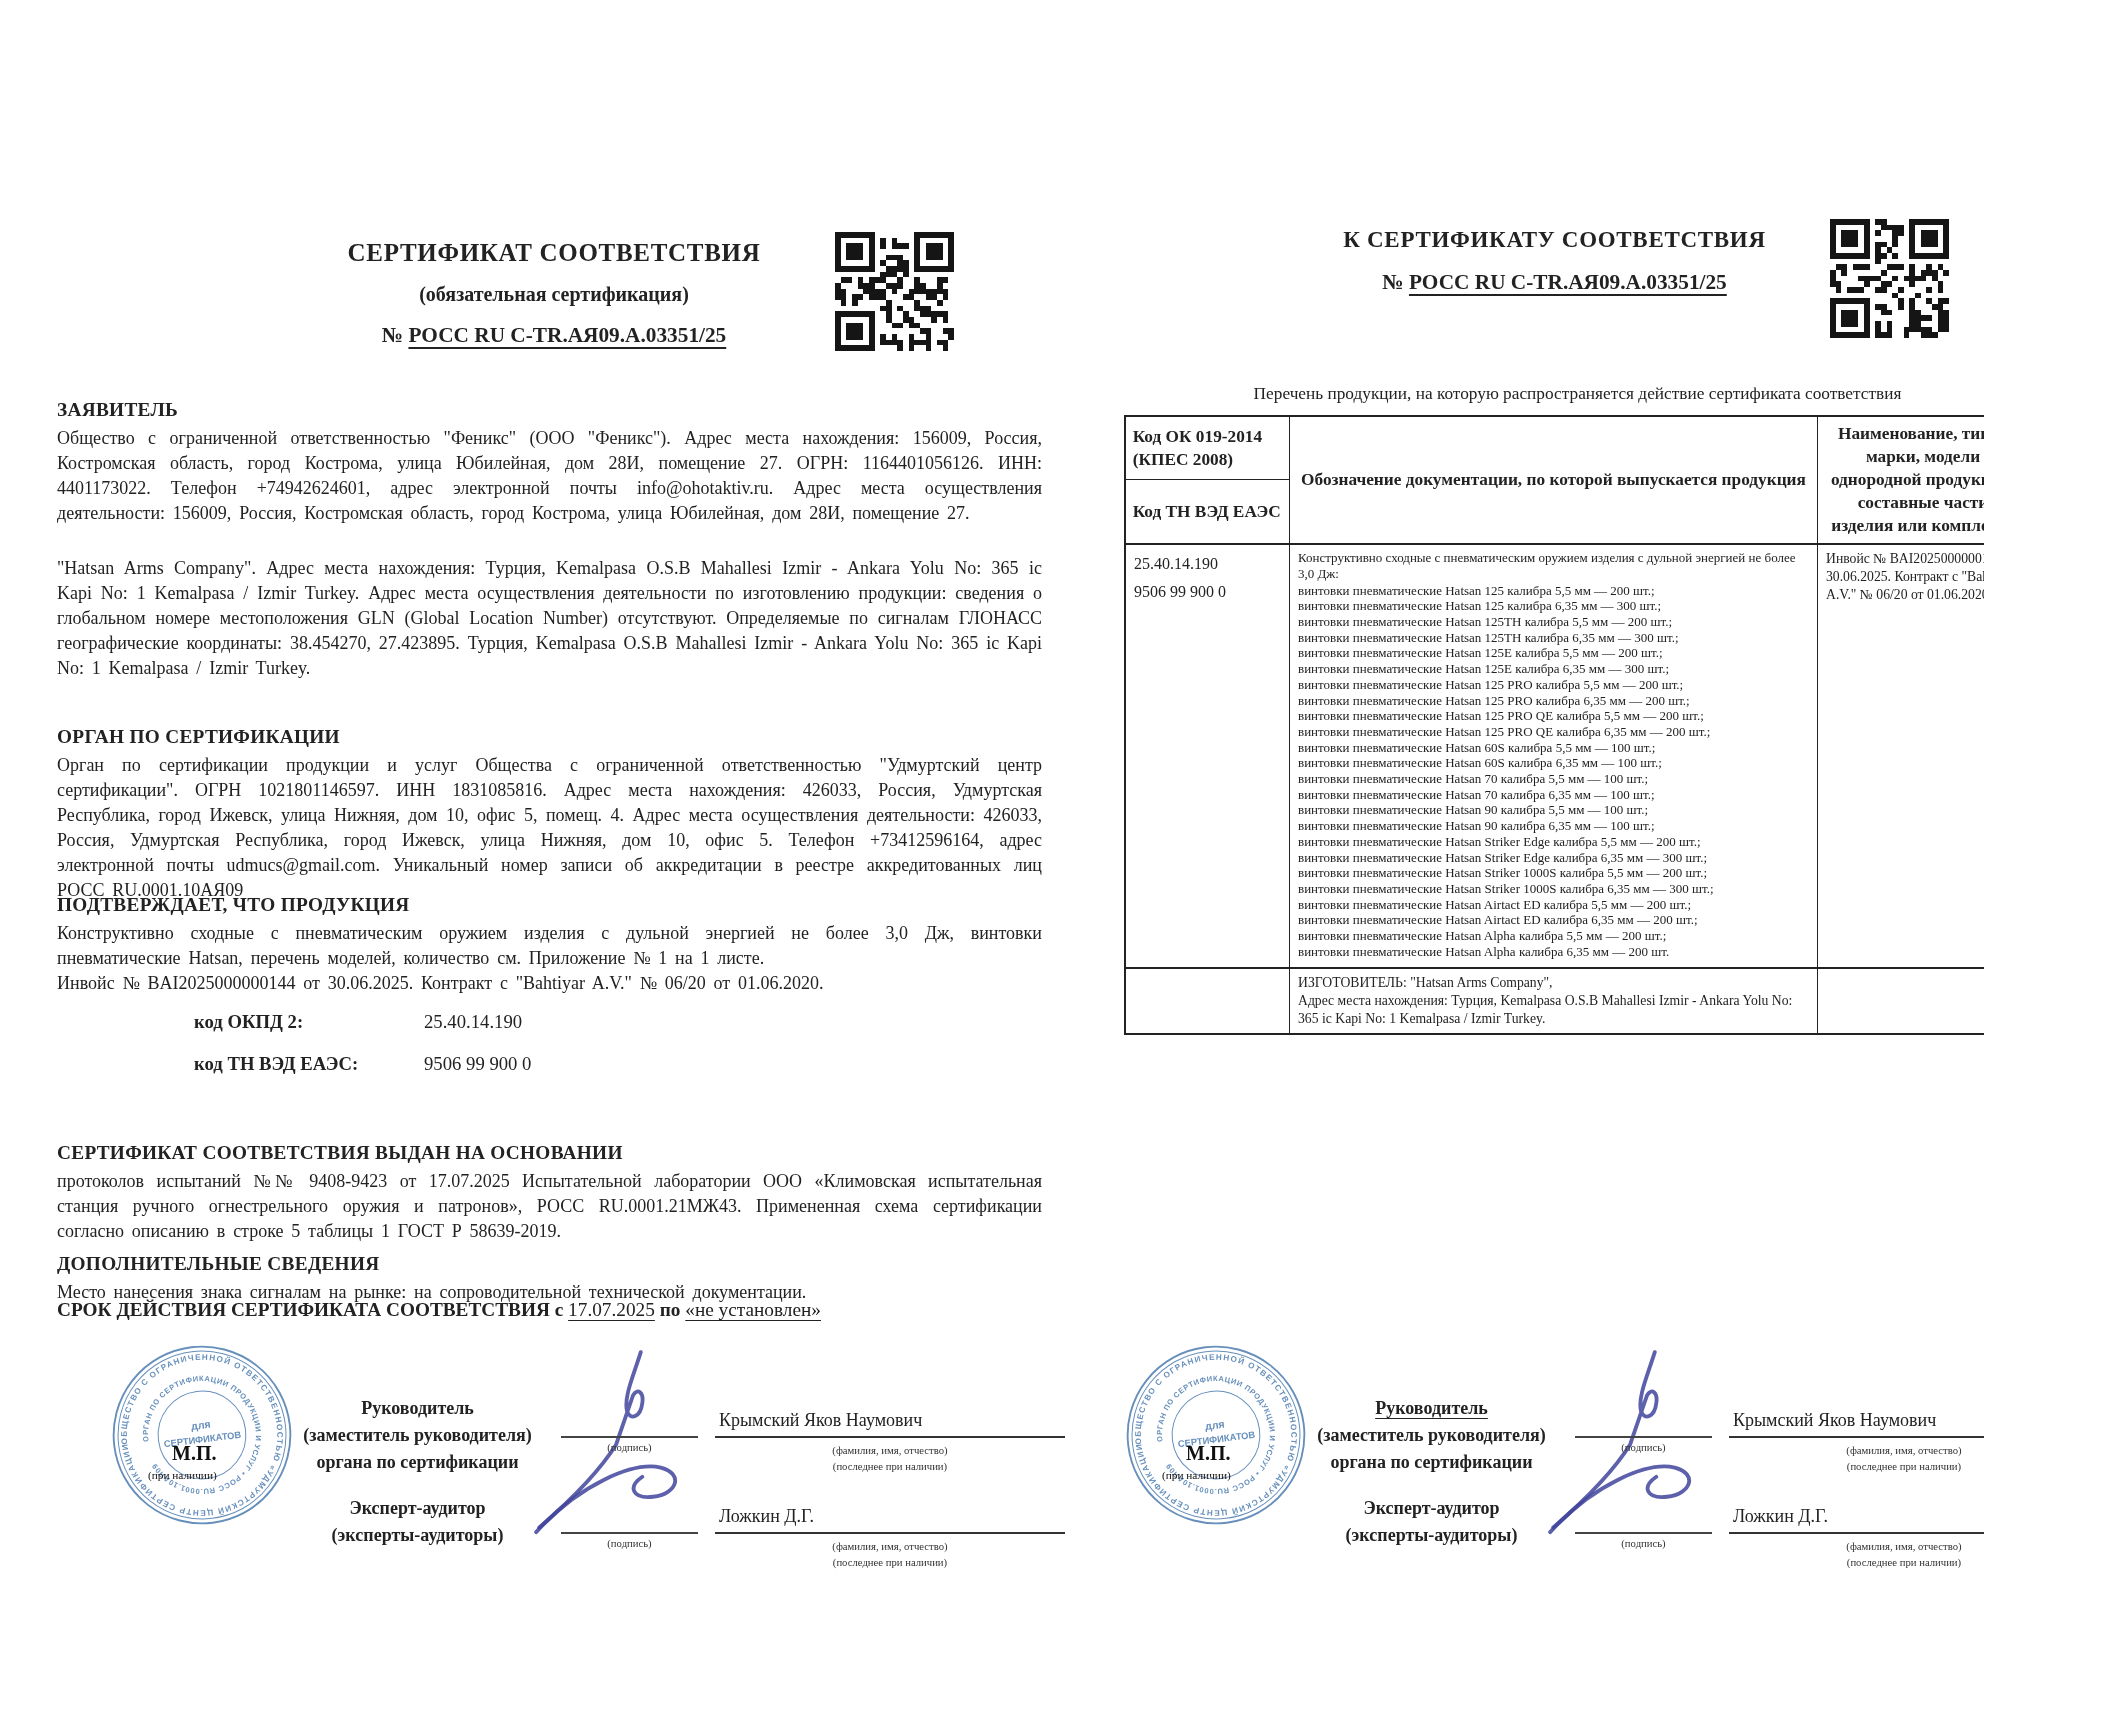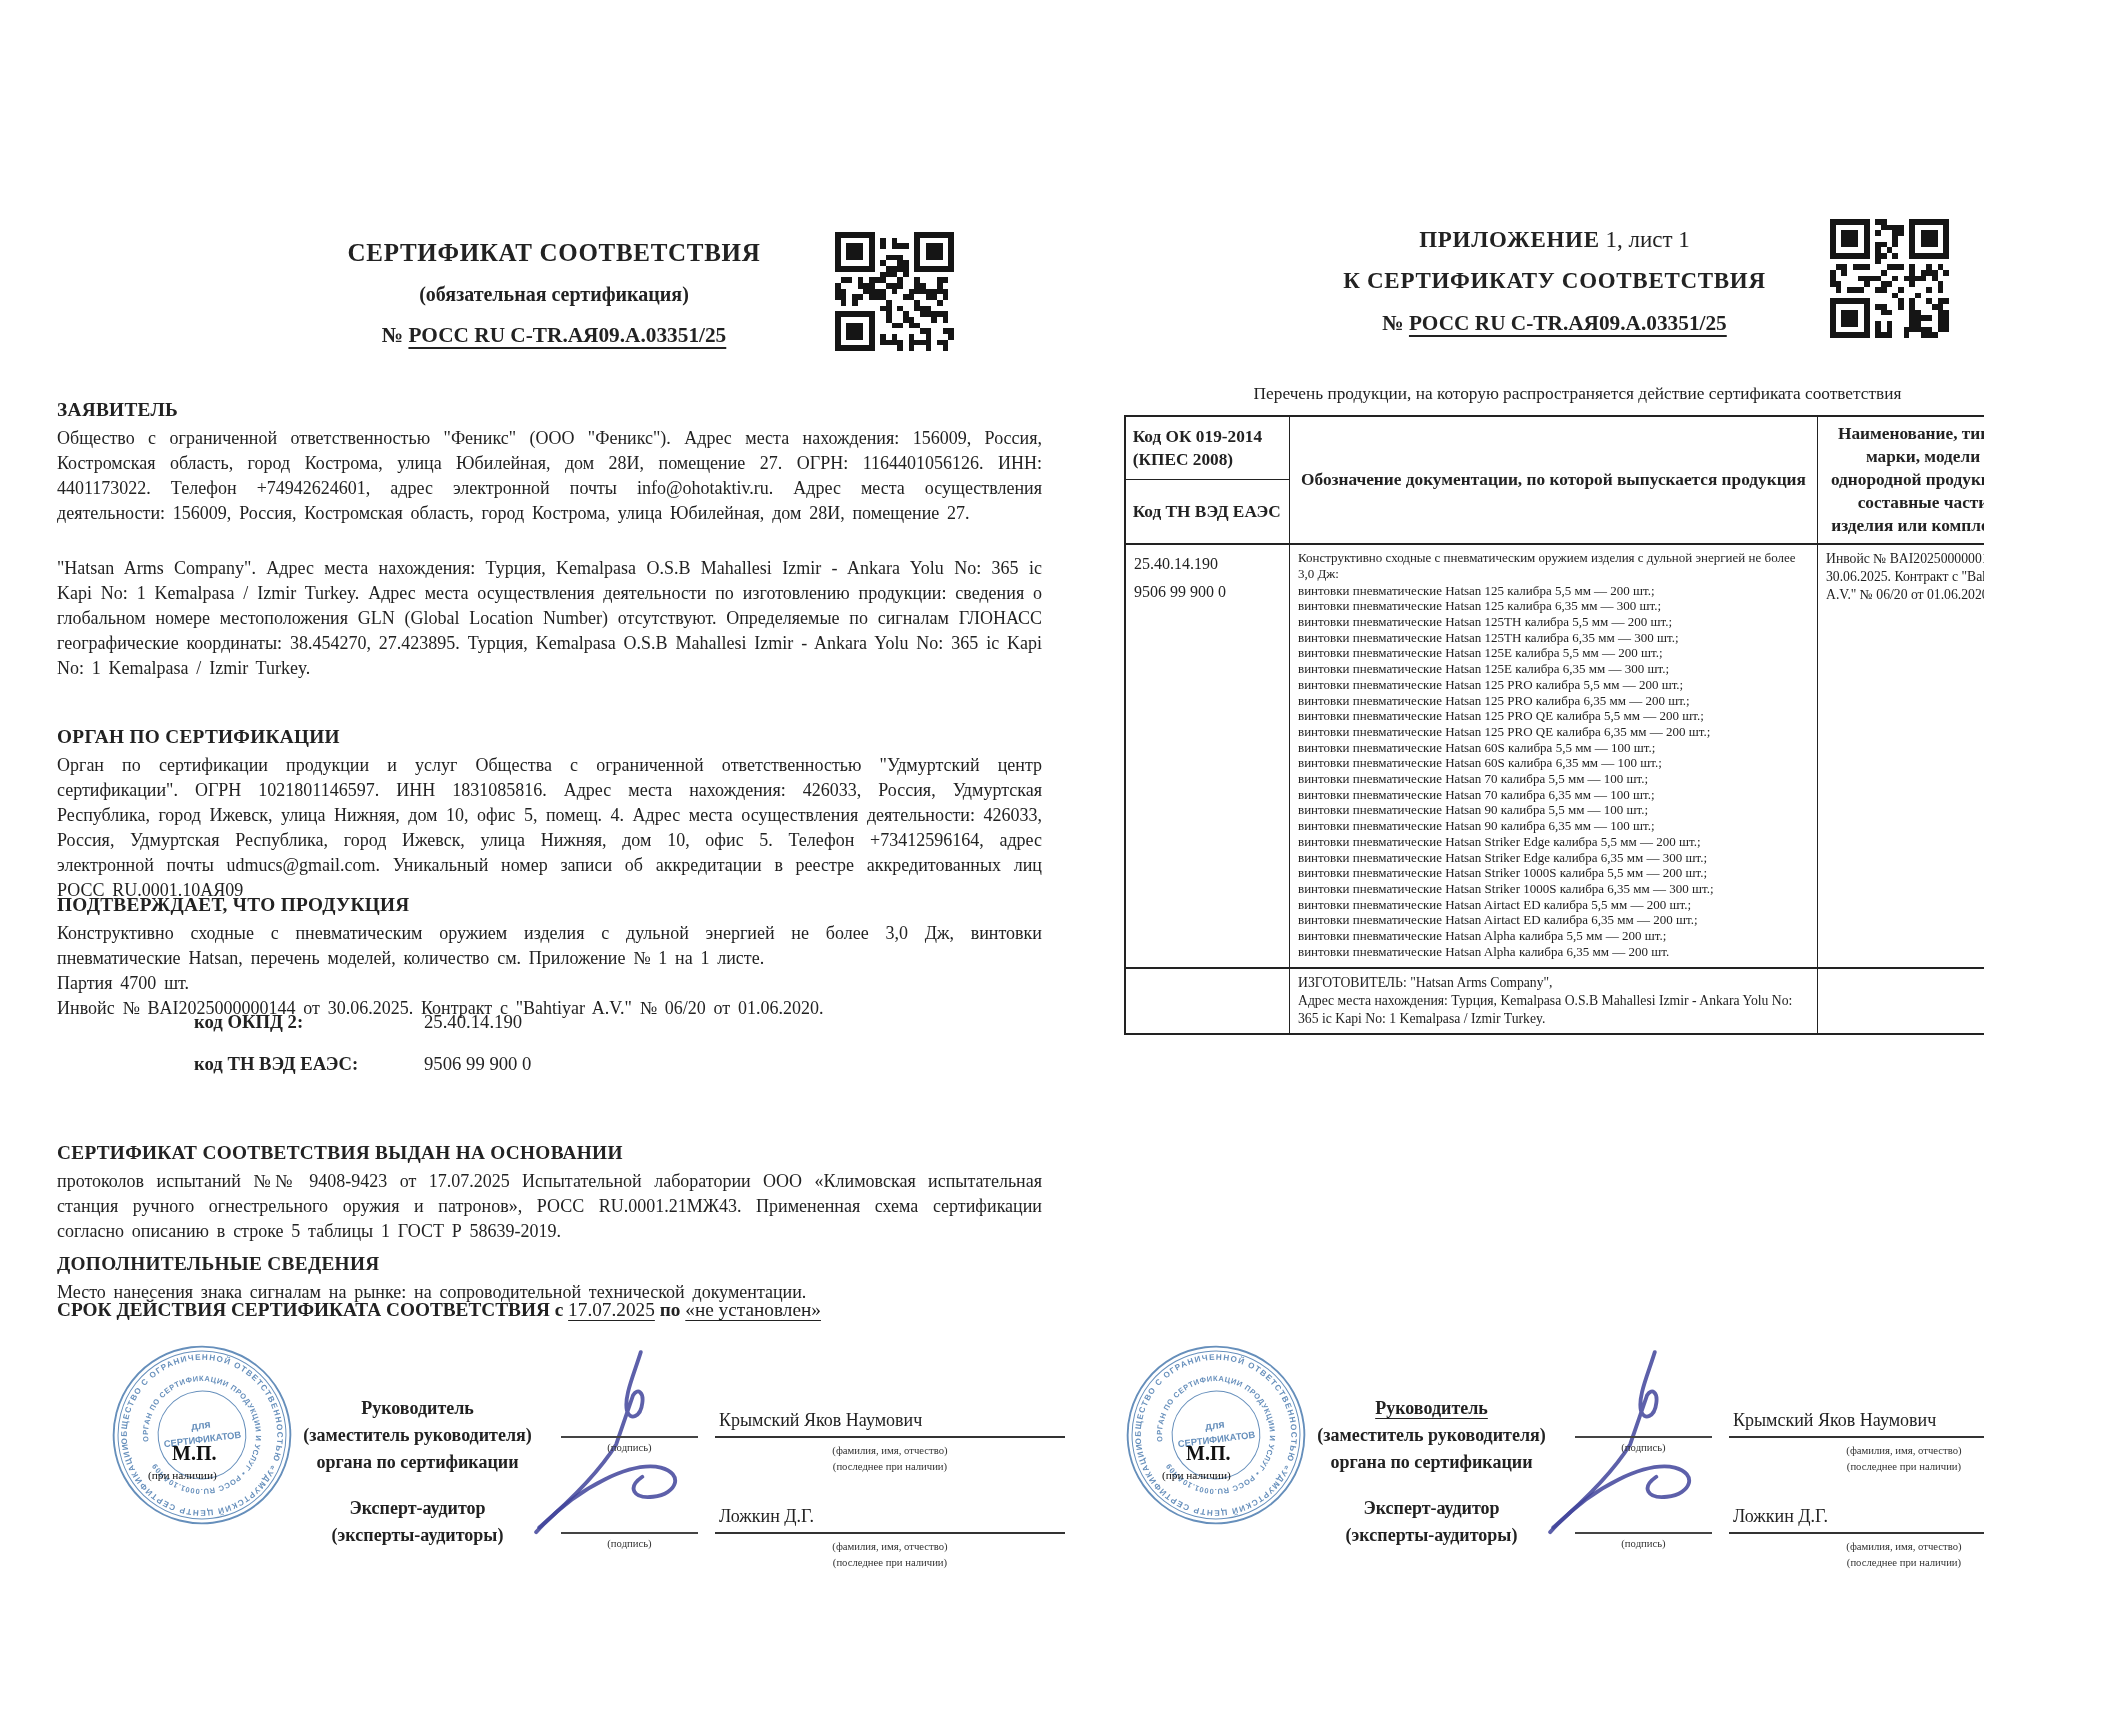--- a/index.html
+++ b/index.html
@@ -225,21 +225,20 @@
   </div>
 
   <div class="abs sec" style="top:726px;">
     <div class="sec-h">ОРГАН ПО СЕРТИФИКАЦИИ</div>
     <div class="sec-b">Орган по сертификации продукции и услуг Общества с ограниченной ответственностью "Удмуртский центр сертификации". ОГРН 1021801146597. ИНН 1831085816. Адрес места нахождения: 426033, Россия, Удмуртская Республика, город Ижевск, улица Нижняя, дом 10, офис 5, помещ. 4. Адрес места осуществления деятельности: 426033, Россия, Удмуртская Республика, город Ижевск, улица Нижняя, дом 10, офис 5. Телефон +73412596164, адрес электронной почты udmucs@gmail.com. Уникальный номер записи об аккредитации в реестре аккредитованных лиц РОСС RU.0001.10АЯ09</div>
   </div>
 
   <div class="abs sec" style="top:894px;">
     <div class="sec-h">ПОДТВЕРЖДАЕТ, ЧТО ПРОДУКЦИЯ</div>
     <div class="sec-b">Конструктивно сходные с пневматическим оружием изделия с дульной энергией не более 3,0 Дж, винтовки пневматические Hatsan, перечень моделей, количество см. Приложение № 1 на 1 листе.</div>
-    <div class="sec-b" style="text-align:left;">Партия 4700 шт.</div>
     <div class="sec-b" style="text-align:left;">Инвойс № BAI2025000000144 от 30.06.2025. Контракт с "Bahtiyar A.V." № 06/20 от 01.06.2020.</div>
   </div>
 
   <div class="abs sec" style="top:1011px;">
     <div class="codes-row">
         <span class="lbl">код ОКПД 2:</span>
         <span>25.40.14.190</span>
       </div>
   </div>
   <div class="abs sec" style="top:1053px;">
@@ -308,21 +307,20 @@
     <div class="scap c2">(подпись)</div>
     <div class="nname nn2">Ложкин Д.Г.</div>
     <div class="nline n2"></div>
     <div class="ncap nc2">
       <div>(фамилия, имя, отчество)</div>
       <div>(последнее при наличии)</div>
     </div>
   </div>
 
   <div class="abs title-block" style="left:1261px;top:227px;width:587px;">
-    <div class="annex-line1"><b>ПРИЛОЖЕНИЕ</b><span> 1, лист 1</span></div>
     <div class="annex-line2">К СЕРТИФИКАТУ СООТВЕТСТВИЯ</div>
     <div class="title-num"><span>№</span>&nbsp;<span class="u">РОСС RU C-TR.АЯ09.А.03351/25</span></div>
   </div>
   <div class="abs qr" style="left:1830px;top:219px;"><svg viewBox="0 0 21 21" shape-rendering="crispEdges" style="width: 100%; height: 100%;">
         <rect x="0" y="0" width="21" height="21" fill="#ffffff"></rect>
         <rect x="8" y="0" width="1" height="1" fill="#151515"></rect>
         <rect x="9" y="0" width="1" height="1" fill="#151515"></rect>
         <rect x="9" y="1" width="1" height="1" fill="#151515"></rect>
         <rect x="10" y="1" width="1" height="1" fill="#151515"></rect>
         <rect x="11" y="1" width="1" height="1" fill="#151515"></rect>

